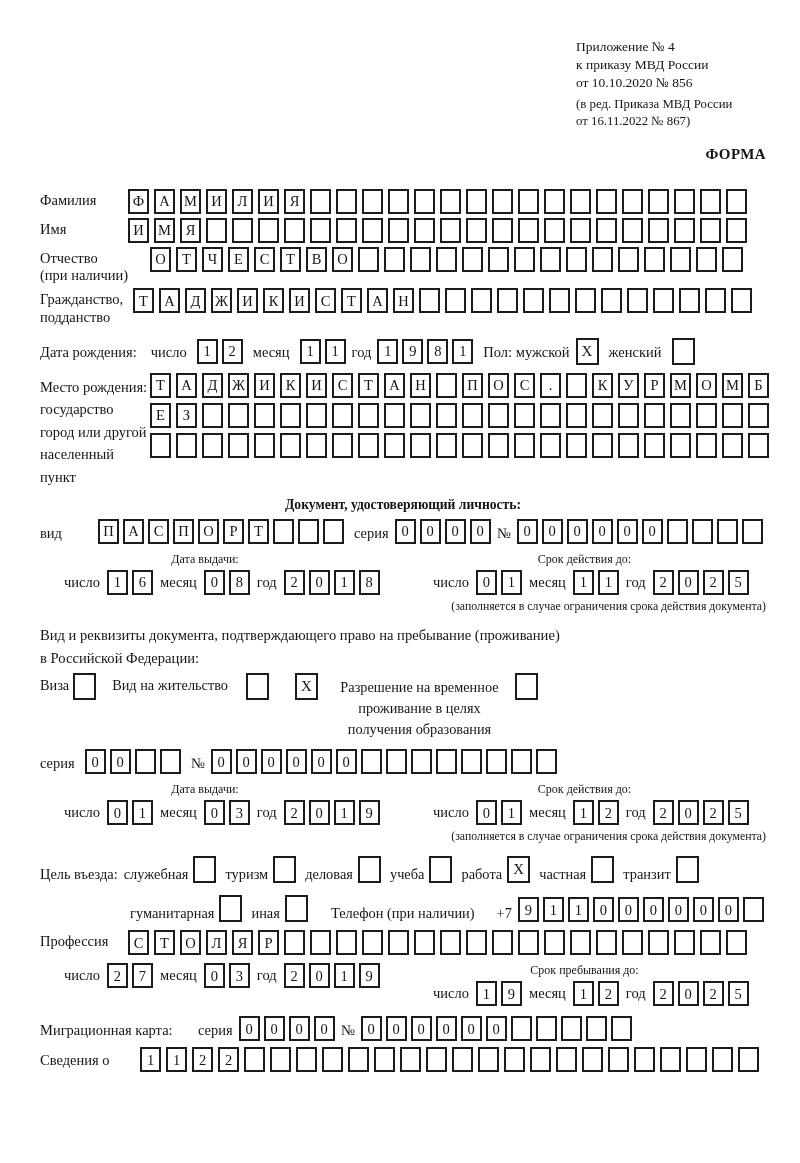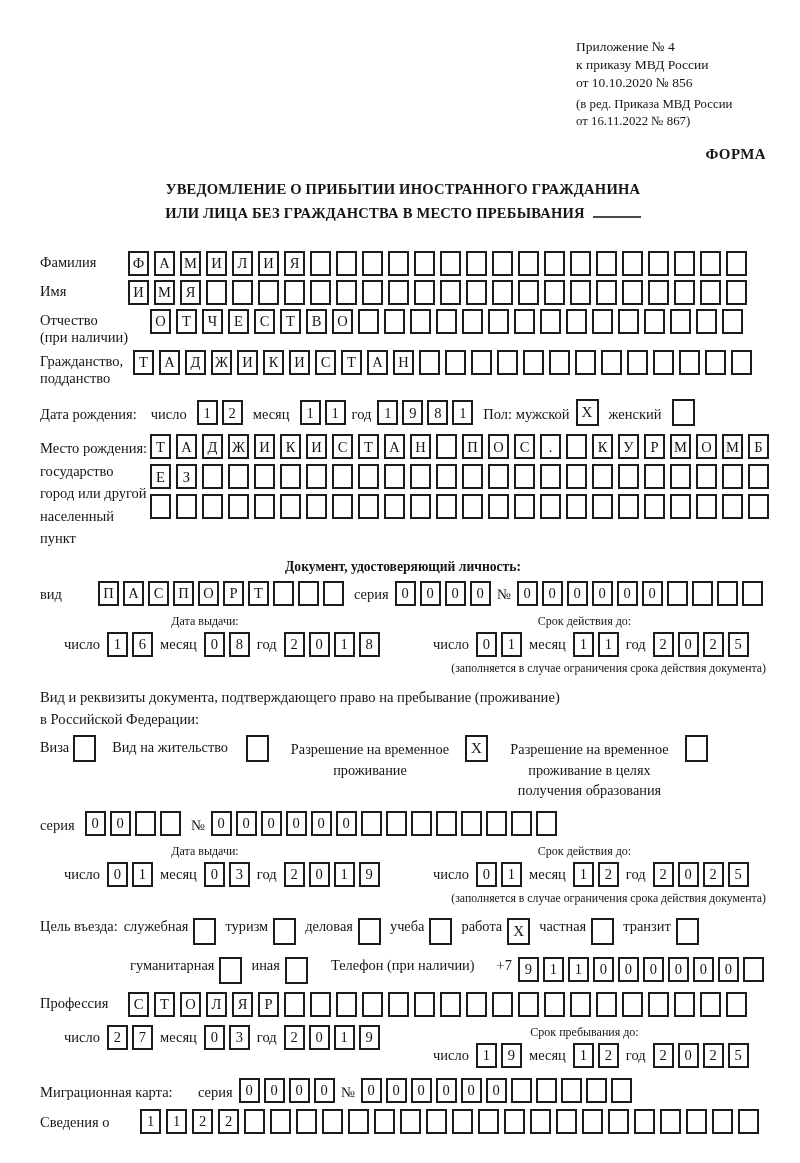--- a/index.html
+++ b/index.html
@@ -65,21 +65,21 @@
   .para { font-size: 14.6px; margin-top: 10px; line-height: 1.55; }
 
   
   .opts { display: flex; align-items: flex-start; margin-top: 4px; }
   .opt { display: flex; align-items: flex-start; justify-content: flex-end; }
   .opt .olabel { font-size: 14.3px; padding-top: 4px; }
   .opt .olabel.center { text-align: center; line-height: 1.45; }
   .w-rvp { width: 170px; } .w-rvpo { width: 175px; }
 
   
-  .purpose { display: flex; align-items: flex-start; margin-top: 12px; flex-wrap: nowrap; }
+  .purpose { display: flex; align-items: flex-end; margin-top: 12px; flex-wrap: nowrap; }
   .purpose .plabel { font-size: 14.4px; flex: none; }
   .purpose .cbox { margin-left: 5px; margin-right: 9px; }
   .purpose .cbox.last { margin-right: 0; }
 
   .reps { display: flex; margin-top: 6px; }
   .reps .lbl { line-height: 1.5; }
 </style>
 </head>
 <body>
 
@@ -90,26 +90,20 @@
     <div class="a-line">к приказу МВД России</div>
     <div class="a-line">от 10.10.2020 № 856</div>
     <div class="amend">
       <div class="a-line">(в ред. Приказа МВД России</div>
       <div class="a-line">от 16.11.2022 № 867)</div>
     </div>
   </div>
 
   <div class="forma">ФОРМА</div>
 
-  <div class="title">
-    <div>УВЕДОМЛЕНИЕ О ПРИБЫТИИ ИНОСТРАННОГО ГРАЖДАНИНА</div>
-    <div>
-      <span>ИЛИ ЛИЦА БЕЗ ГРАЖДАНСТВА В МЕСТО ПРЕБЫВАНИЯ</span><span class="blank"></span>
-    </div>
-  </div>
 
 
   <div class="row mt26">
     <span class="lbl w88">Фамилия</span>
     <span class="cells">
         <span class="cell">Ф</span>
         <span class="cell">А</span>
         <span class="cell">М</span>
         <span class="cell">И</span>
         <span class="cell">Л</span>
@@ -438,21 +432,20 @@
   <div class="opts">
     <div class="opt">
       <span class="olabel">Виза</span>
       <span class="cbox" style="margin-left:4px;"></span>
     </div>
     <div class="opt" style="margin-left:16px;">
       <span class="olabel">Вид на жительство</span>
       <span class="cbox" style="margin-left:18px;"></span>
     </div>
     <div class="opt" style="margin-left:16px;">
-      <span class="olabel center w-rvp">Разрешение на временное проживание</span>
       <span class="cbox" style="margin-left:10px;">X</span>
     </div>
     <div class="opt" style="margin-left:14px;">
       <span class="olabel center w-rvpo">Разрешение на временное проживание в целях получения образования</span>
       <span class="cbox" style="margin-left:8px;"></span>
     </div>
   </div>
 
   <div class="row mt10" style="align-items:center;">
     <span class="inlbl">серия</span>

